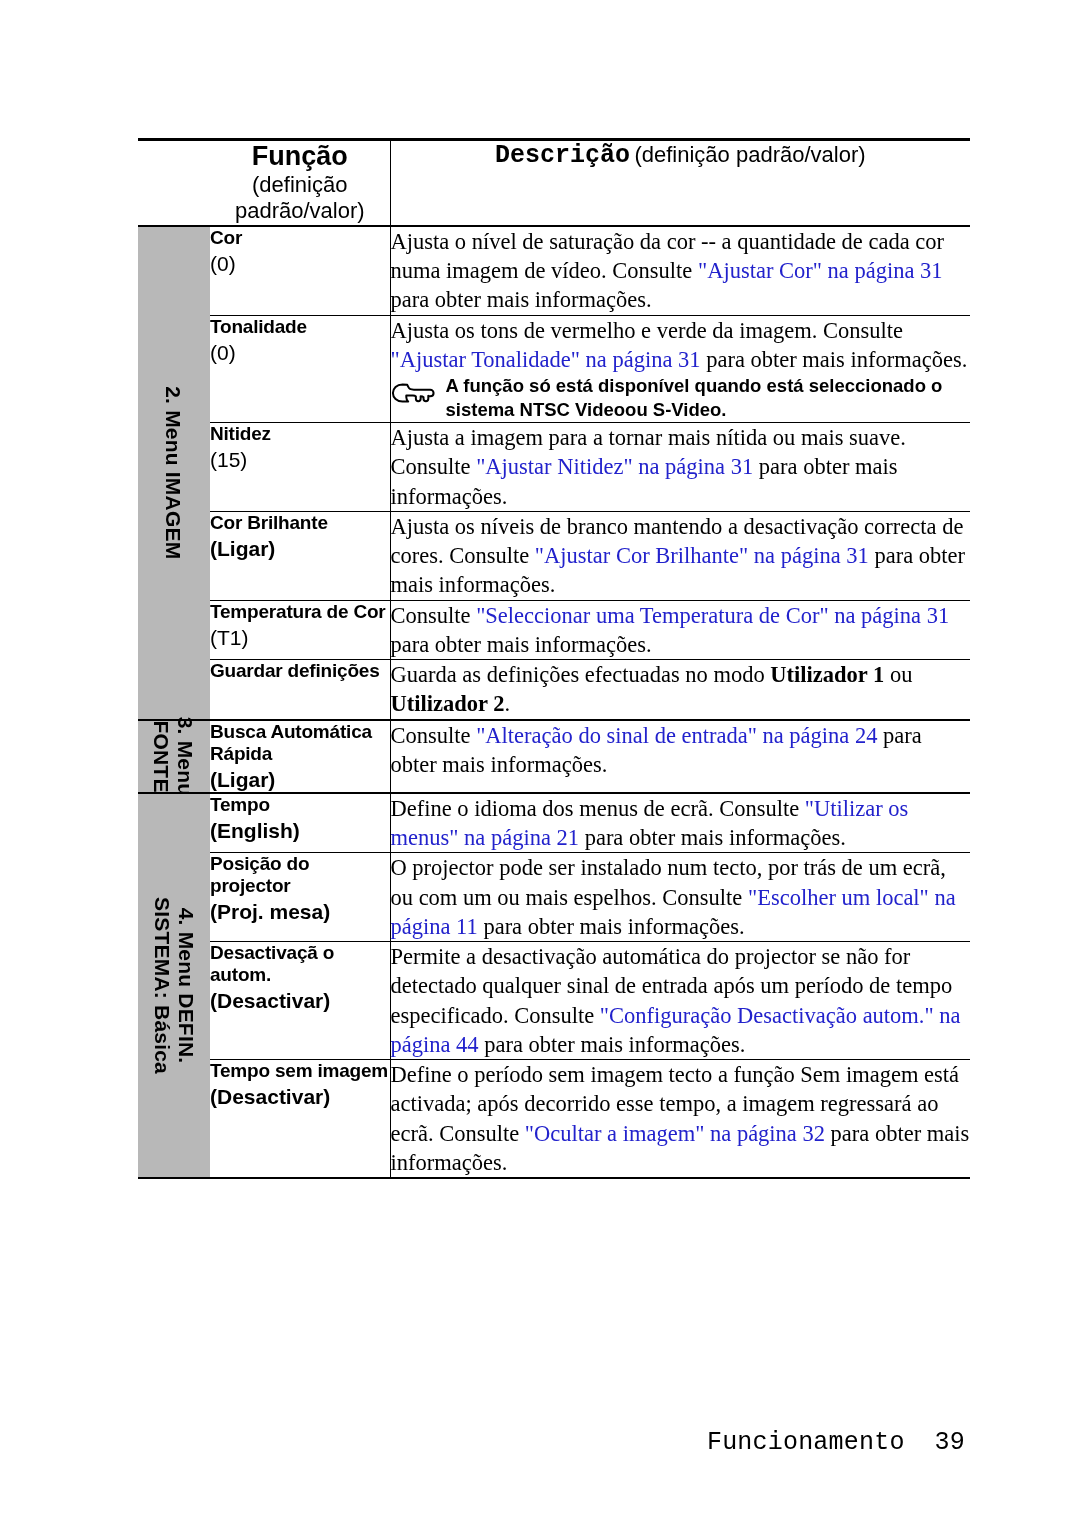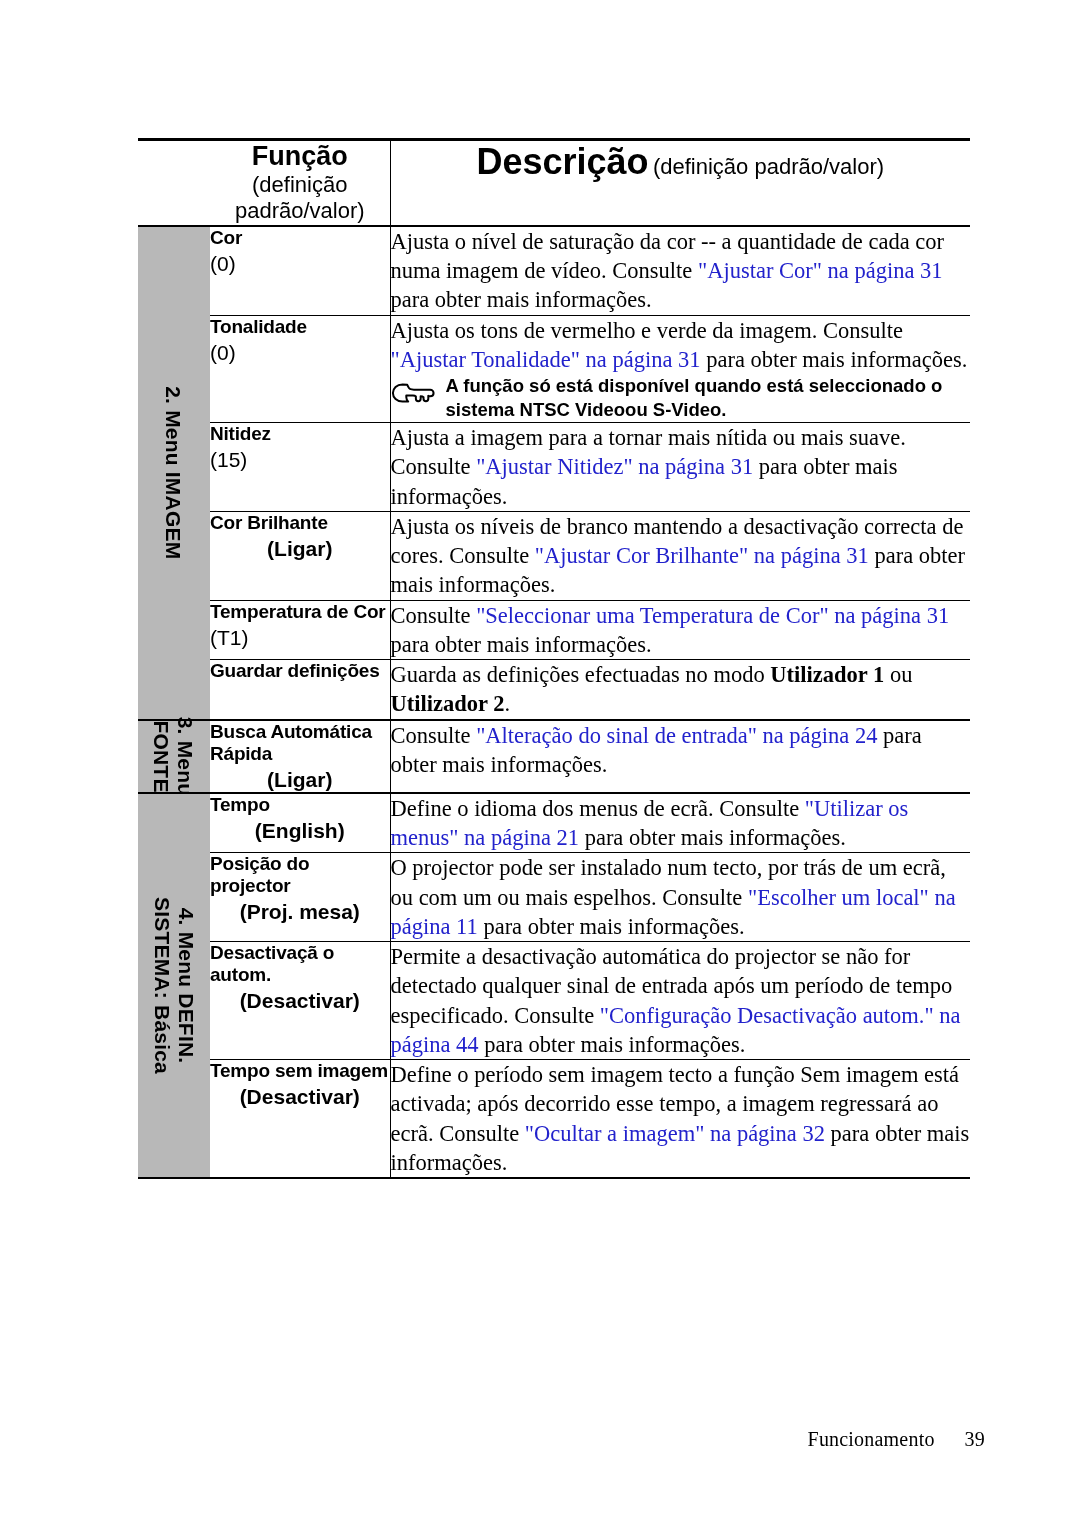--- a/index.html
+++ b/index.html
@@ -84,21 +84,21 @@
     font-size: 19px;
     line-height: 1.16;
     letter-spacing: -0.2px;
   }
   .func-def {
     font-size: 21px;
     line-height: 1.2;
     margin-top: 2px;
     font-family: "Liberation Sans", sans-serif;
   }
-  .func-def.bold { font-weight: bold; text-align: center; }
+  .func-def.bold { font-weight: bold; }
 
   
   .desc {
     padding: 9px 12px 9px 13px;
     font-family: "Liberation Serif", serif;
     font-size: 22.5px;
     line-height: 1.30;
   }
   .lnk { color: #2222cc; }
   .bld { font-weight: bold; }
@@ -119,24 +119,24 @@
   .note-text {
     font-family: "Liberation Sans", sans-serif;
     font-weight: bold;
     font-size: 18.5px;
     line-height: 1.30;
   }
 
   
   .footer {
     position: absolute;
-    right: 95px;
+    right: 115px;
     top: 1428px;
-    font-family: Liberation Serif, serif;
-    font-size: 20px;
+    font-family: Liberation Mono, monospace;
+    font-size: 25px;
     letter-spacing: 0.2px;
     white-space: nowrap;
   }
   .footer .pg { margin-left: 30px; }
 
   
   .hdr-func {
     text-align: center;
     padding: 12px 6px 14px 6px;
     font-family: "Liberation Sans", sans-serif;
@@ -151,21 +151,22 @@
     line-height: 1.2;
   }
   .hdr-desc {
     text-align: center;
     padding: 22px 6px 14px 6px;
     font-family: "Liberation Sans", sans-serif;
     white-space: nowrap;
   }
   .hdr-desc .t1 {
     font-weight: bold;
-    font-size: 36px;
+    font-size: 25px;
+    font-family: Liberation Mono, monospace;
   }
   .hdr-desc .t2 {
     font-size: 22px;
   }
 </style>
 </head>
 <body>
 
 <div class="page">
 

